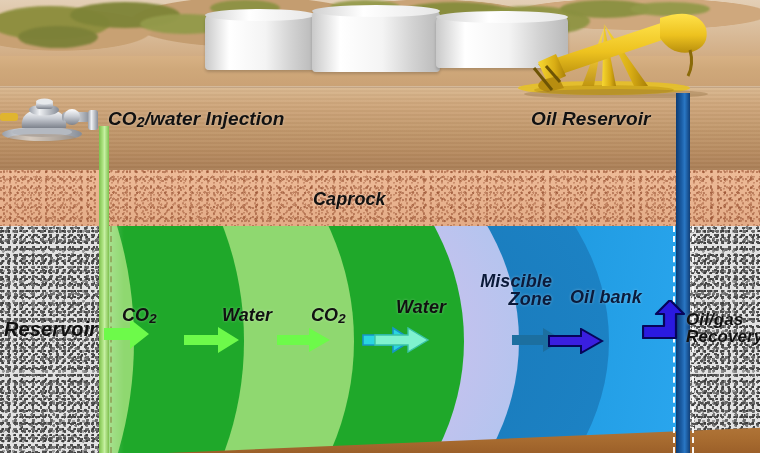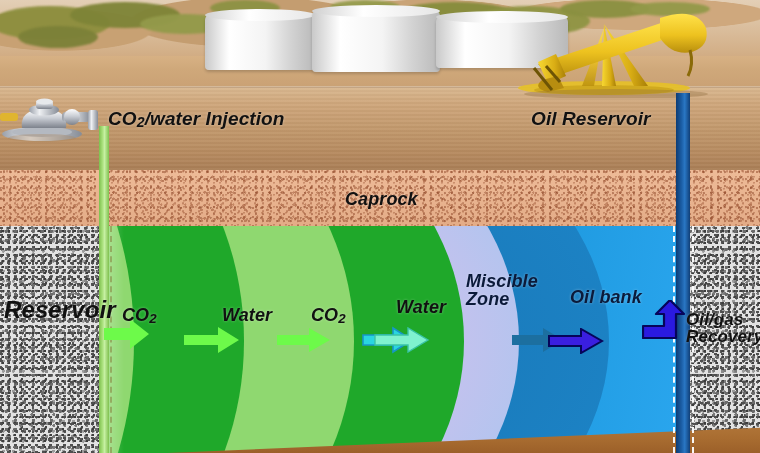--- a/index.html
+++ b/index.html
@@ -162,21 +162,21 @@
   .lbl{
     position:absolute;z-index:30;
     font-weight:bold;color:#111;
     white-space:nowrap;
     letter-spacing:.1px;
     text-shadow:0 0 3px rgba(255,255,255,.35);
     font-style:italic;
   }
   .lbl.nav{color:#0b1a3a;}
   .lbl sub{font-size:.74em;vertical-align:baseline;position:relative;top:2px;}
-  .lbl-2line{line-height:1.02;text-align:left;white-space:normal;}
+  .lbl-2line{line-height:1.02;text-align:right;white-space:normal;}
 </style>
 </head>
 <body>
 
 <div id="stage">
 
   <div class="sky"></div>
   <div class="hills"></div>
 
   <div class="scrub" style="left:-10px;top:6px;width:120px;height:34px;background:#8c8f3e;"></div>
@@ -351,23 +351,23 @@
       <polygon points="1,26 1,38 34,38 34,14 42,14 28,0 14,14 22,14 22,26" fill="#2a1ae0" stroke="#06055a" stroke-width="2.2" stroke-linejoin="round"></polygon>
     </svg>
   </div>
 
   <div class="lbl" style="left:108px;top:108px;font-size:19px;">
     <span>CO</span><sub>2</sub><span>/water Injection</span>
   </div>
 
   <div class="lbl" style="left:531px;top:108px;font-size:19px;">Oil Reservoir</div>
 
-  <div class="lbl" style="left:313px;top:189px;font-size:18px;padding-left:32px;">Caprock</div>
-
-  <div class="lbl" style="left:4px;top:296px;font-size:24px;">Reservoir</div>
+  <div class="lbl" style="left:313px;top:189px;font-size:18px;">Caprock</div>
+
+  <div class="lbl" style="left:4px;top:318px;font-size:20px;">Reservoir</div>
 
   <div class="lbl" style="left:122px;top:305px;font-size:18px;">
     <span>CO</span><sub>2</sub>
   </div>
 
   <div class="lbl" style="left:222px;top:305px;font-size:18px;">Water</div>
 
   <div class="lbl" style="left:311px;top:305px;font-size:18px;">
     <span>CO</span><sub>2</sub>
   </div>

